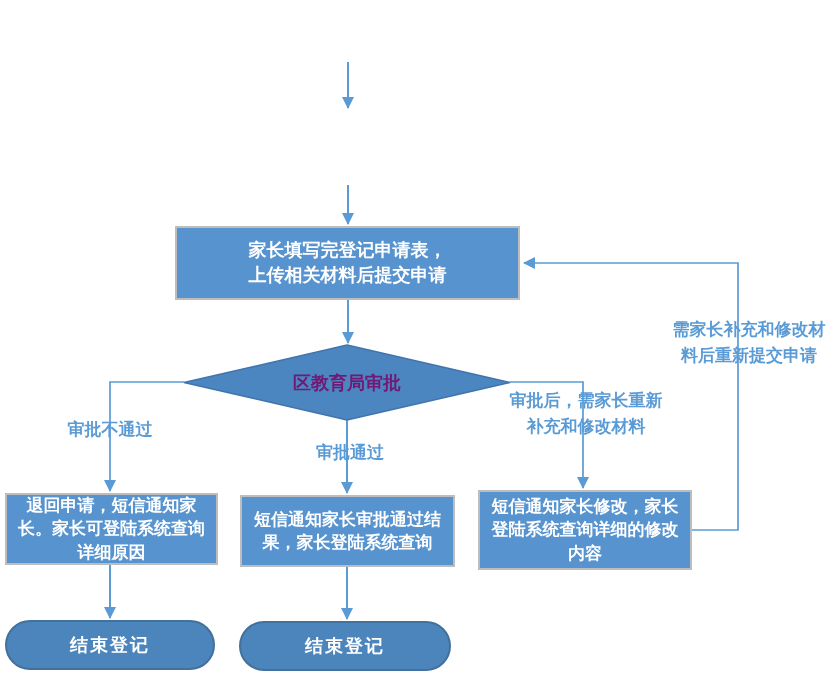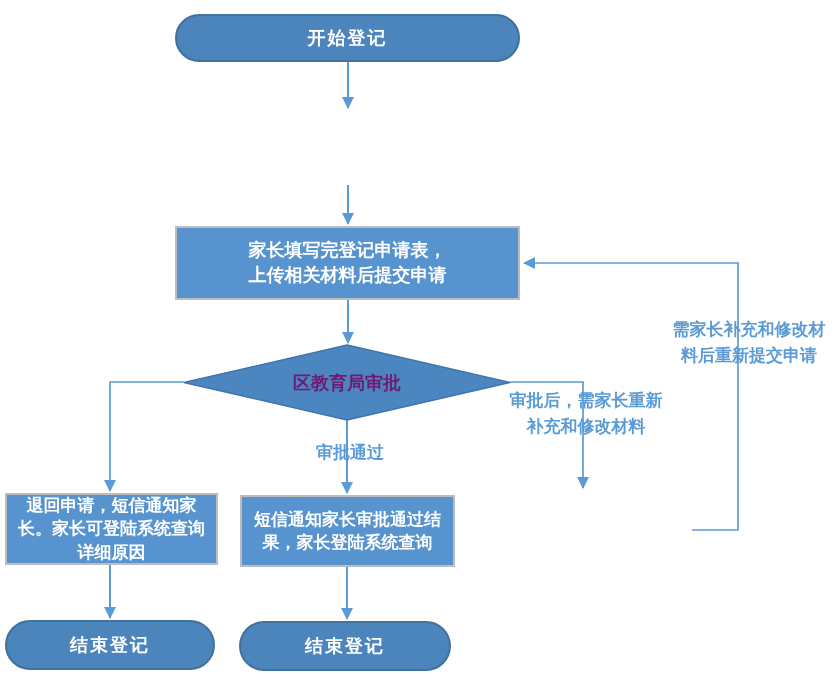--- a/index.html
+++ b/index.html
@@ -68,42 +68,45 @@
     <path d="M347 420 L347 493" stroke="#5b9bd5" stroke-width="2" fill="none" marker-end="url(#arrow)"></path>
     <path d="M184 382 L110 382 L110 491" stroke="#5b9bd5" stroke-width="1.7" fill="none" marker-end="url(#arrow)"></path>
     <path d="M510 382 L583 382 L583 488" stroke="#5b9bd5" stroke-width="1.7" fill="none" marker-end="url(#arrow)"></path>
     <path d="M110 565 L110 618" stroke="#5b9bd5" stroke-width="2" fill="none" marker-end="url(#arrow)"></path>
     <path d="M347 567 L347 619" stroke="#5b9bd5" stroke-width="2" fill="none" marker-end="url(#arrow)"></path>
     <path d="M692 530 L738 530 L738 263 L524 263" stroke="#5b9bd5" stroke-width="1.7" fill="none" marker-end="url(#arrow)"></path>
 
     <polygon points="347,345 510,382.5 347,420 184,382.5" fill="#4c86c0" stroke="#3f74ac" stroke-width="1.5"></polygon>
   </svg>
 
-  <div class="node terminal" style="left:175px; top:14px; width:345px; height:48px;">开始登记</div>
 
 
   <div class="node rect" style="left:175px; top:226px; width:345px; height:74px;font-family:Liberation Serif, serif;">家长填写完登记申请表，
 上传相关材料后提交申请</div>
 
   <div class="diamond-label" style="left:247px; top:368px; width:200px; height:29px;">区教育局审批</div>
 
+  <div class="edge-label" style="left:35px; top:417px; width:150px;">审批不通过</div>
 
   <div class="edge-label" style="left:275px; top:440px; width:150px;">审批通过</div>
 
   <div class="edge-label" style="left:496px; top:388px; width:180px;">审批后，需家长重新
 补充和修改材料</div>
 
   <div class="edge-label" style="left:660px; top:317px; width:178px;">需家长补充和修改材
 料后重新提交申请</div>
 
   <div class="node rect rect-sm" style="left:5px; top:493px; width:213px; height:72px;">退回申请，短信通知家
 长。家长可登陆系统查询
 详细原因</div>
 
   <div class="node rect rect-sm" style="left:240px; top:495px; width:215px; height:72px;">短信通知家长审批通过结
 果，家长登陆系统查询</div>
 
+  <div class="node rect rect-sm" style="left:478px; top:490px; width:214px; height:80px;">短信通知家长修改，家长
+登陆系统查询详细的修改
+内容</div>
 
   <div class="node terminal" style="left:5px; top:620px; width:210px; height:50px;">结束登记</div>
 
   <div class="node terminal" style="left:239px; top:621px; width:212px; height:50px;">结束登记</div>
 
 </div>
 
 </body></html>

